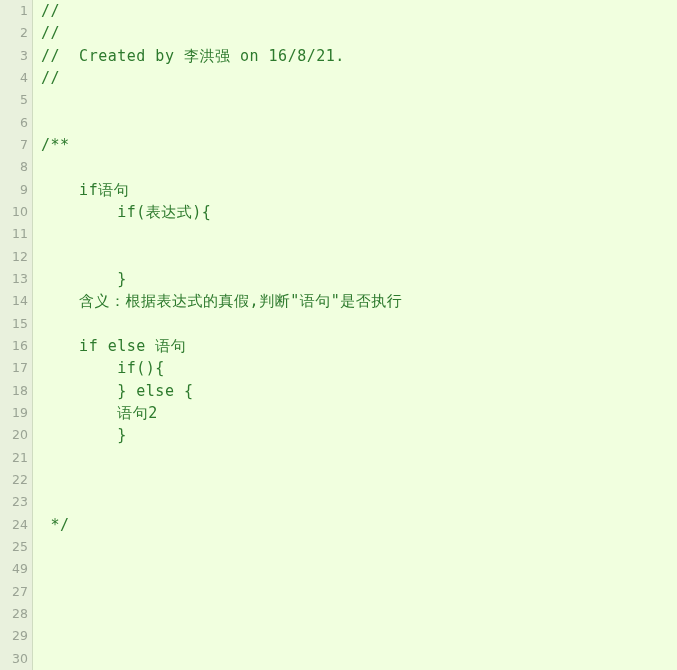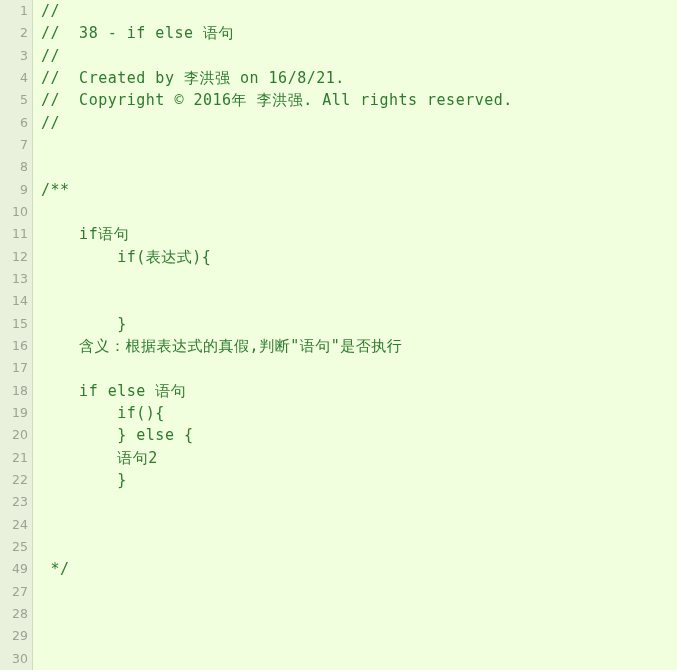--- a/index.html
+++ b/index.html
@@ -104,24 +104,22 @@
       <div class="gutter-num">25</div>
       <div class="gutter-num">49</div>
       <div class="gutter-num">27</div>
       <div class="gutter-num">28</div>
       <div class="gutter-num">29</div>
       <div class="gutter-num">30</div>
     </div>
 
   <div id="code">
       <div class="code-line">//</div>
-      <div class="code-line">//  38 - if else 语句</div>
       <div class="code-line">//</div>
       <div class="code-line">//  Created by 李洪强 on 16/8/21.</div>
-      <div class="code-line">//  Copyright © 2016年 李洪强. All rights reserved.</div>
       <div class="code-line">//</div>
       <div class="code-line empty"></div>
       <div class="code-line empty"></div>
       <div class="code-line">/**</div>
       <div class="code-line empty"></div>
       <div class="code-line">    if语句</div>
       <div class="code-line">        if(表达式){</div>
       <div class="code-line empty"></div>
       <div class="code-line empty"></div>
       <div class="code-line">        }</div>

